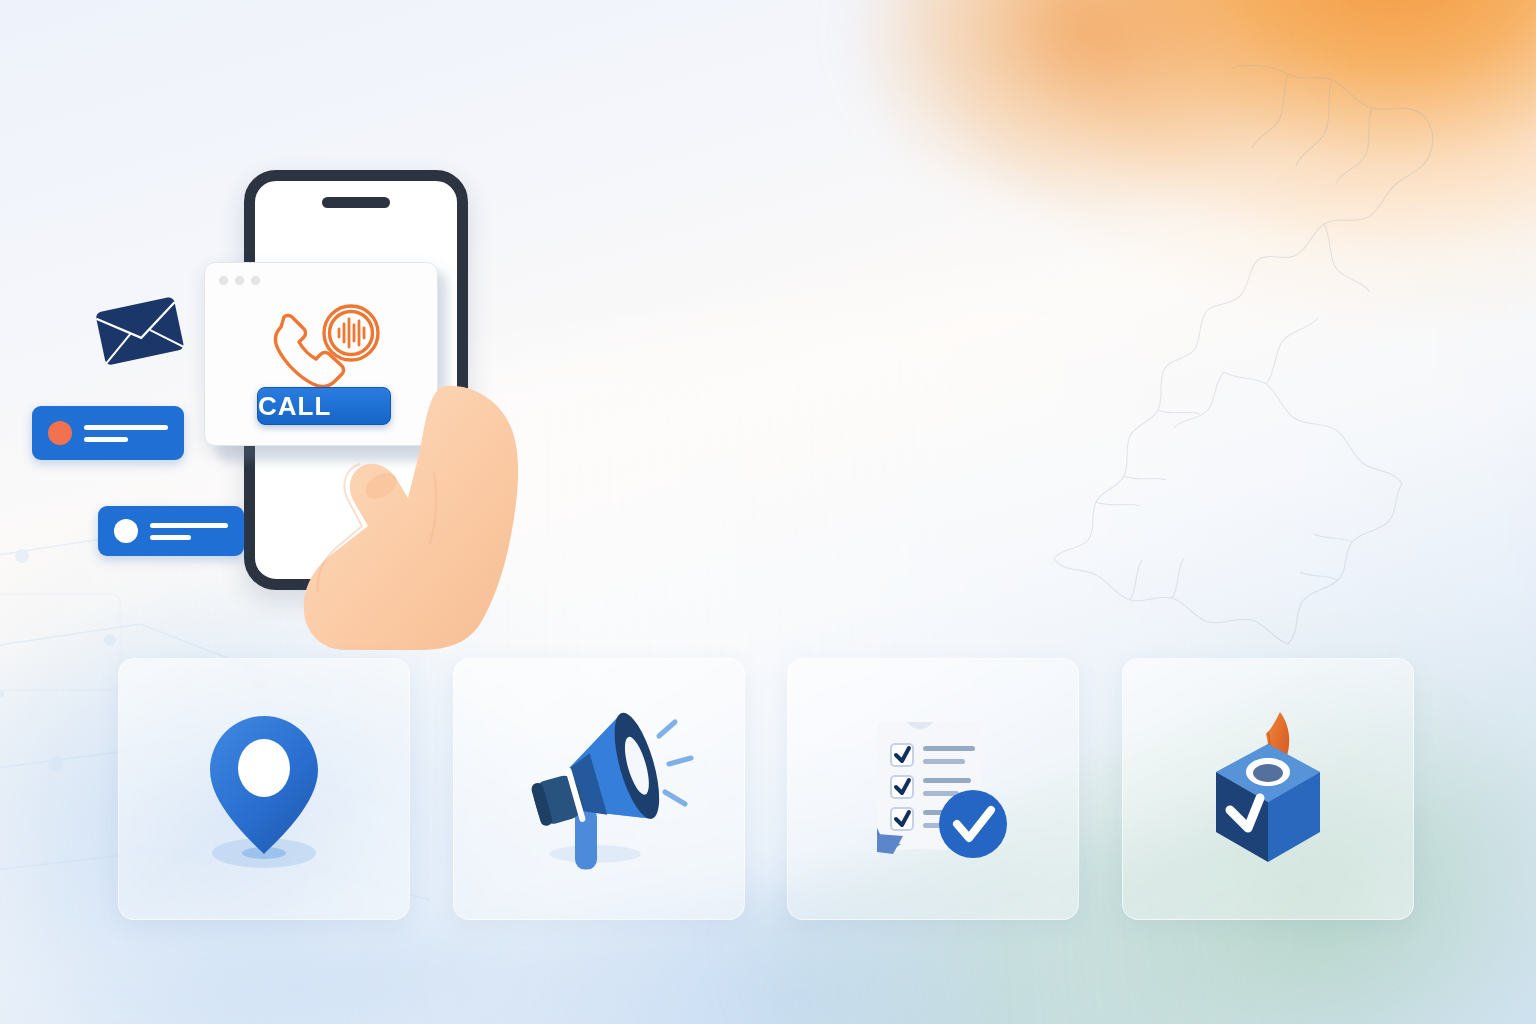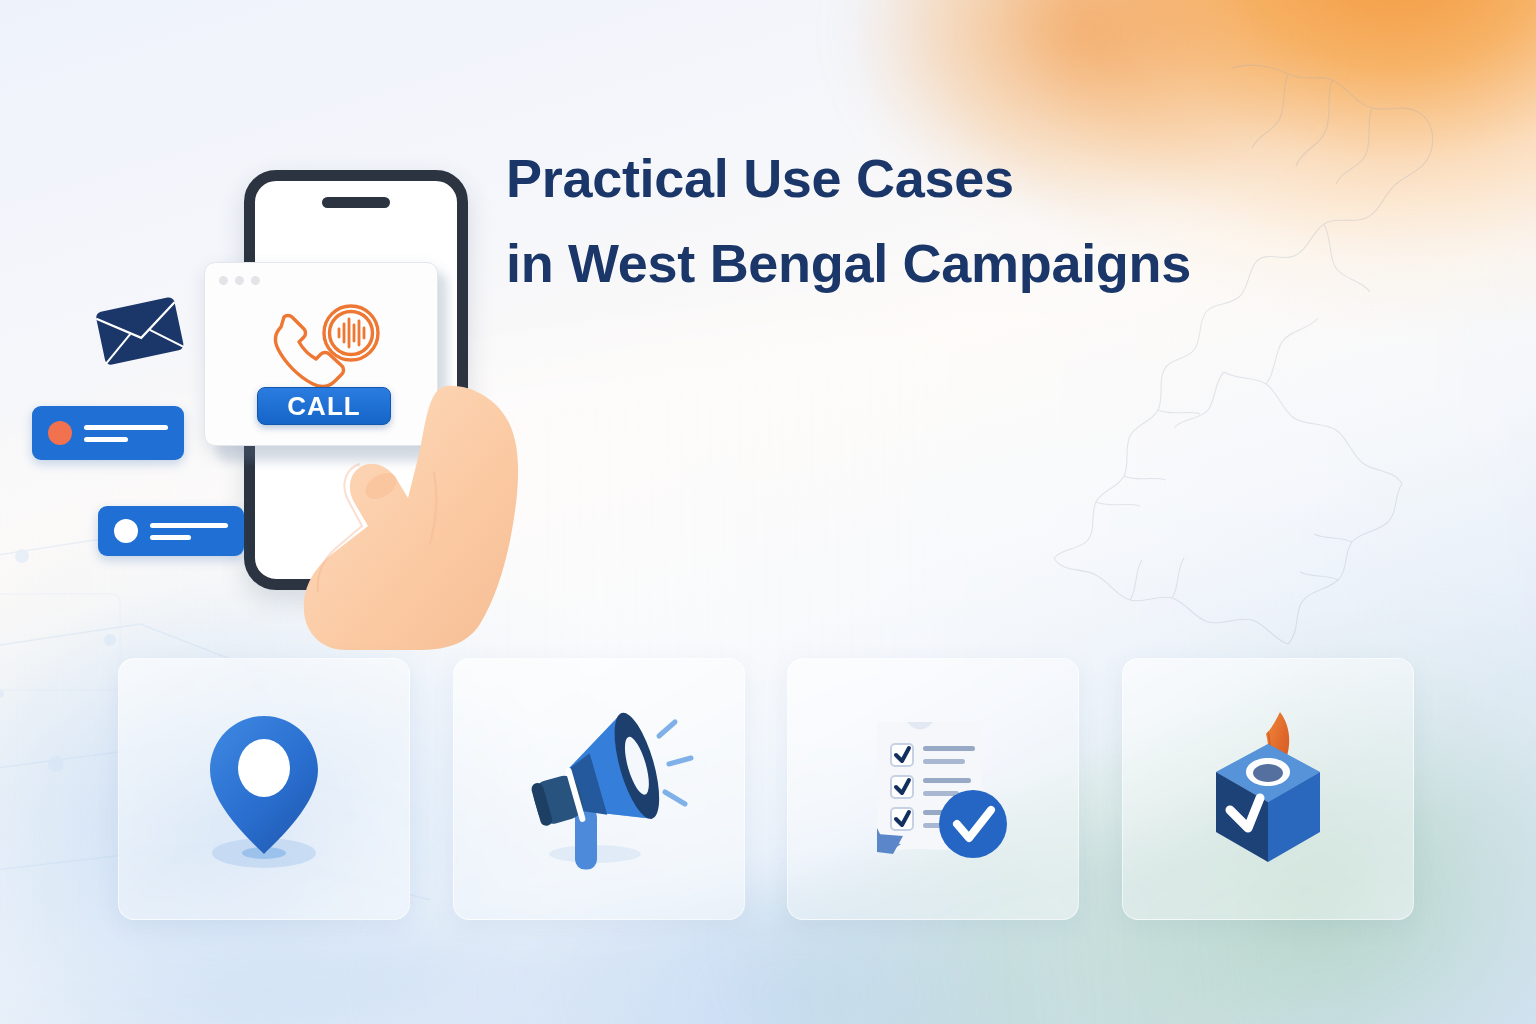--- a/index.html
+++ b/index.html
@@ -191,21 +191,21 @@
     left: 52px; bottom: 20px;
     width: 134px; height: 38px;
     background: linear-gradient(180deg, #2b7ce0 0%, #1565c8 100%);
     border: 1px solid #1357ad;
     border-radius: 8px;
     color: #ffffff;
     font-size: 26px;
     font-weight: 700;
     letter-spacing: 1px;
     line-height: 36px;
-    text-align: center;
+    text-align: left;
     box-shadow: 0 3px 7px rgba(20,70,150,0.30);
   }
 
   .hand { position: absolute; left: 230px; top: 230px; width: 300px; height: 270px; }
   .hand svg { width: 100%; height: 100%; display: block; }
 
   
   .envelope { position: absolute; left: 92px; top: 290px; width: 96px; height: 84px; }
   .envelope svg { width: 100%; height: 100%; display: block; }
 
@@ -309,24 +309,20 @@
         <path d="M60 442 C74 448 90 442 104 446"></path>
         <path d="M252 14 C246 28 250 44 244 58 C238 72 222 74 216 88"></path>
         <path d="M302 520 C290 514 276 518 264 512"></path>
         <path d="M316 482 C304 476 290 480 278 474"></path>
         <path d="M136 538 C144 526 140 510 148 498"></path>
         <path d="M94 540 C102 528 98 512 106 500"></path>
       </g>
     </svg>
   </div>
 
-  <h1 class="heading">
-    <span class="l1">Practical Use Cases</span>
-    <span class="l2">in West Bengal Campaigns</span>
-  </h1>
 
   <div class="illus">
 
     <div class="phone-body">
       <div class="phone-speaker"></div>
     </div>
 
     <div class="card-shadow"></div>
 
     <div class="call-card">

